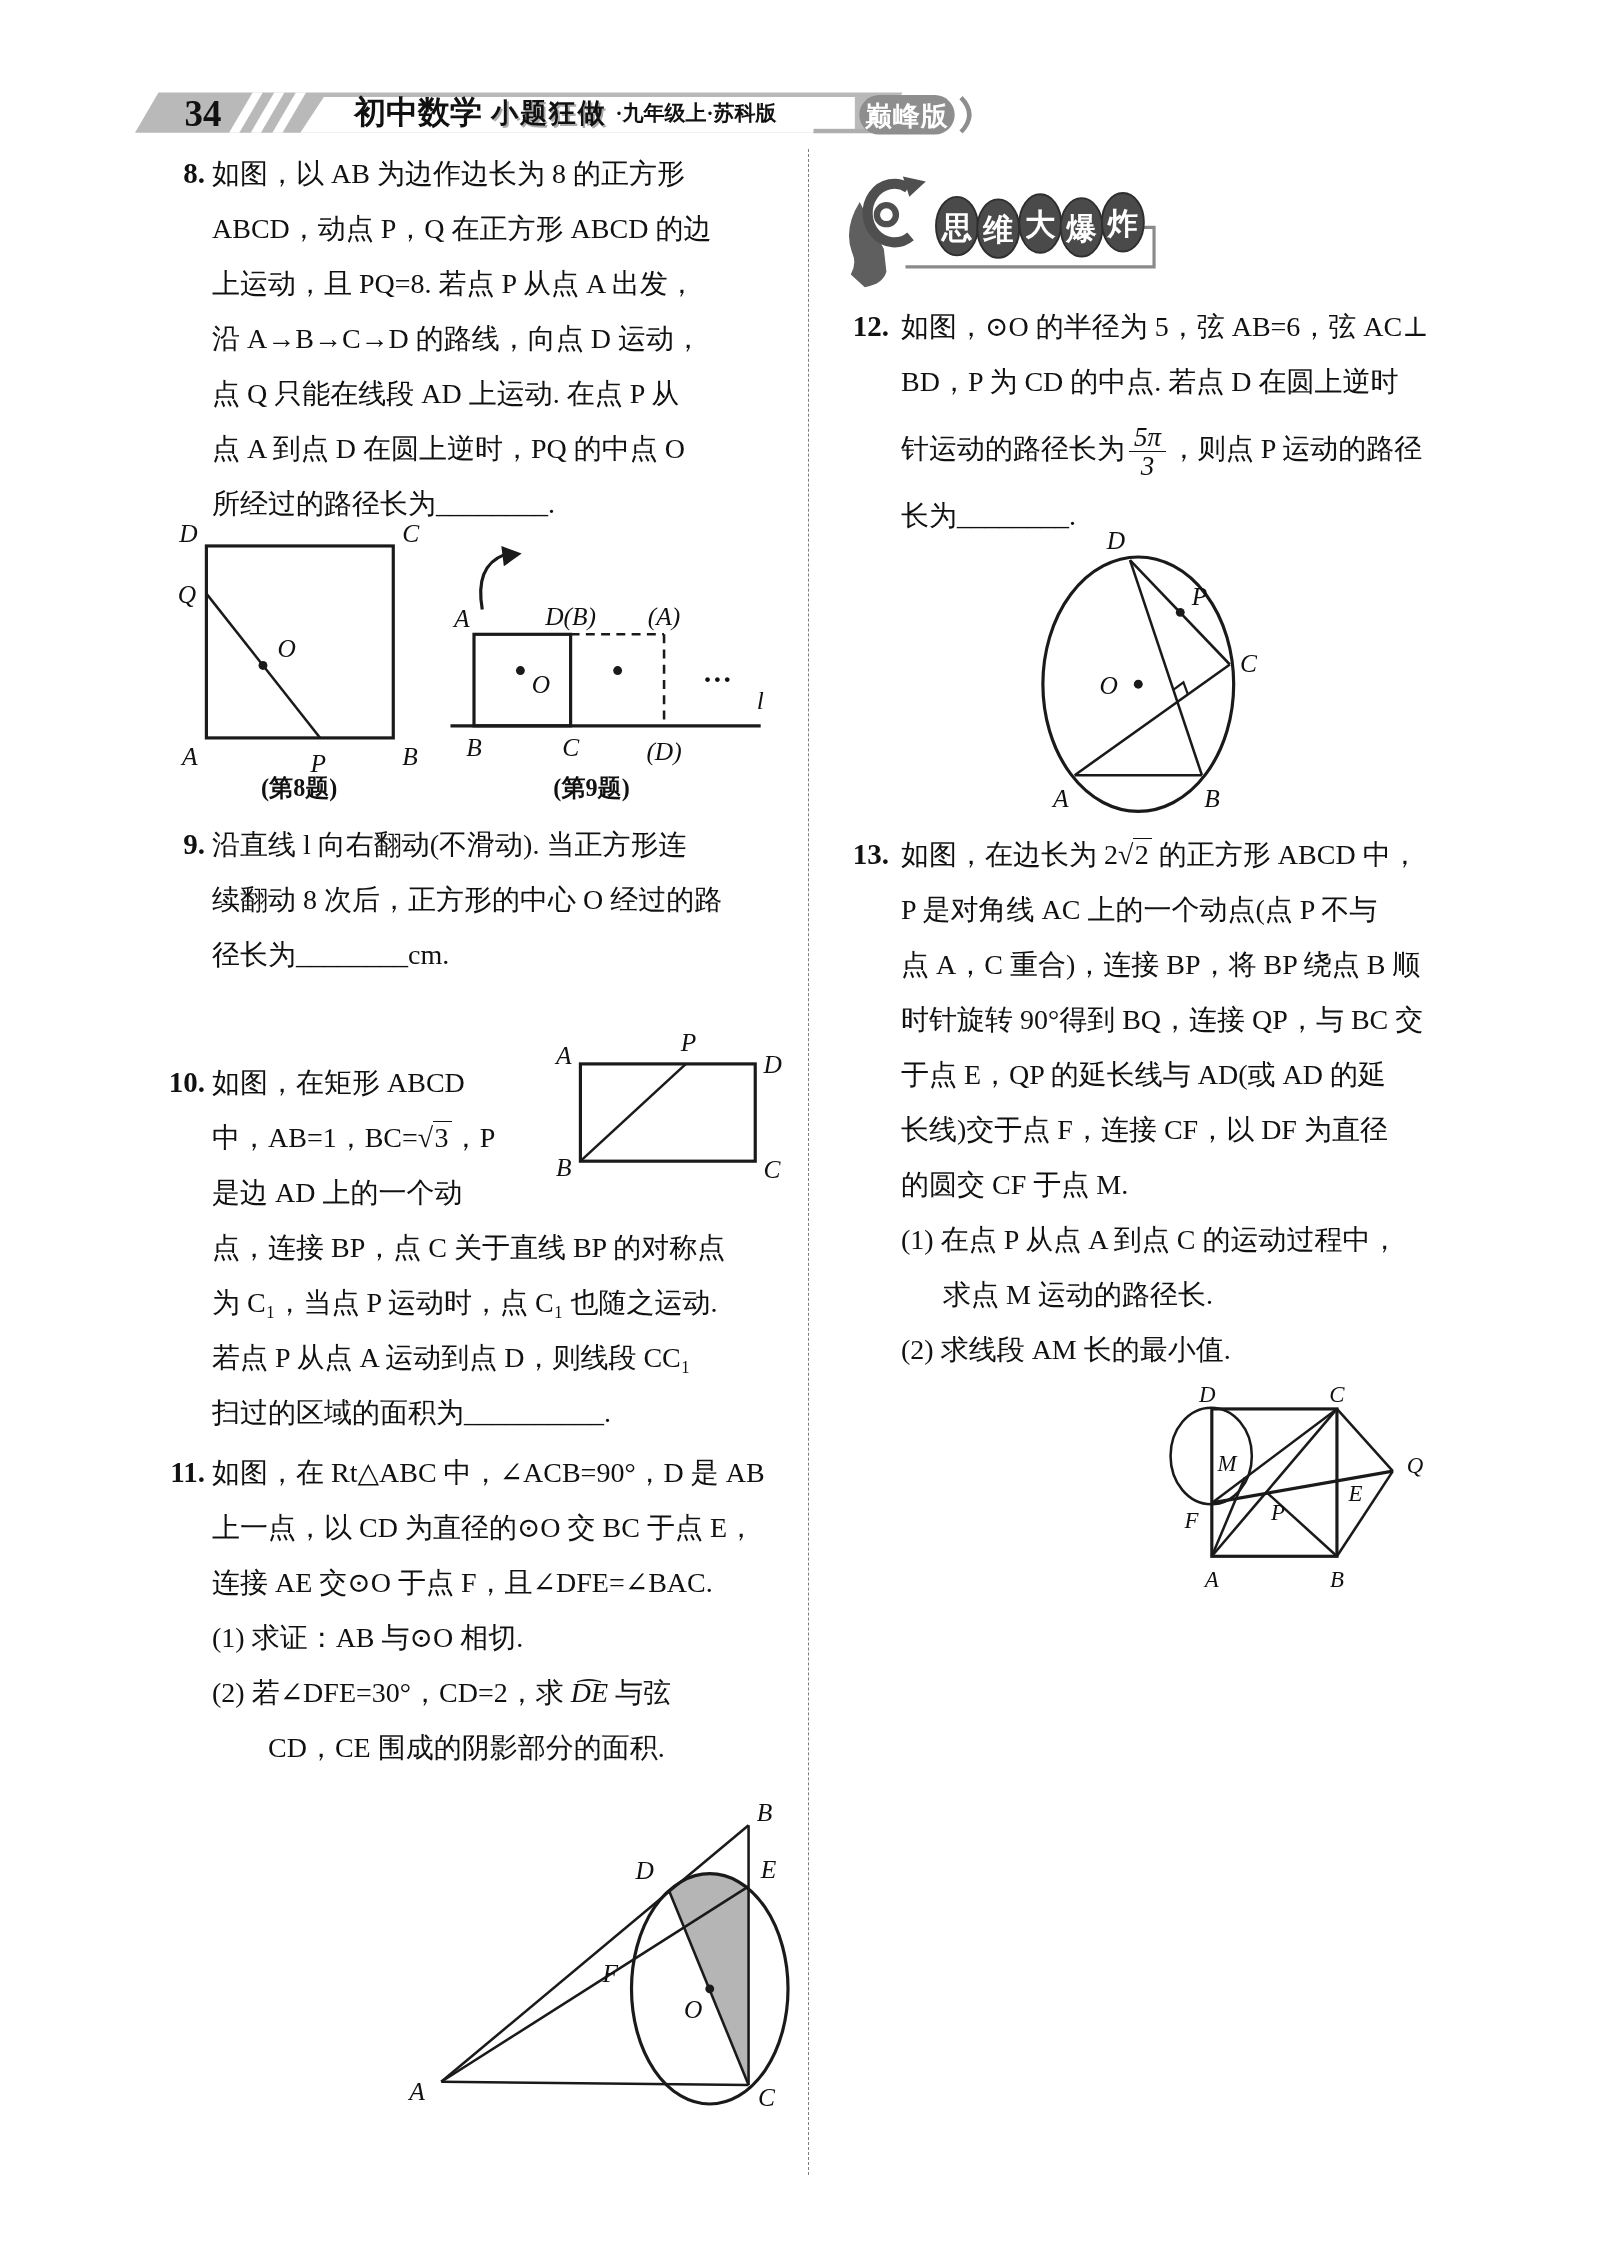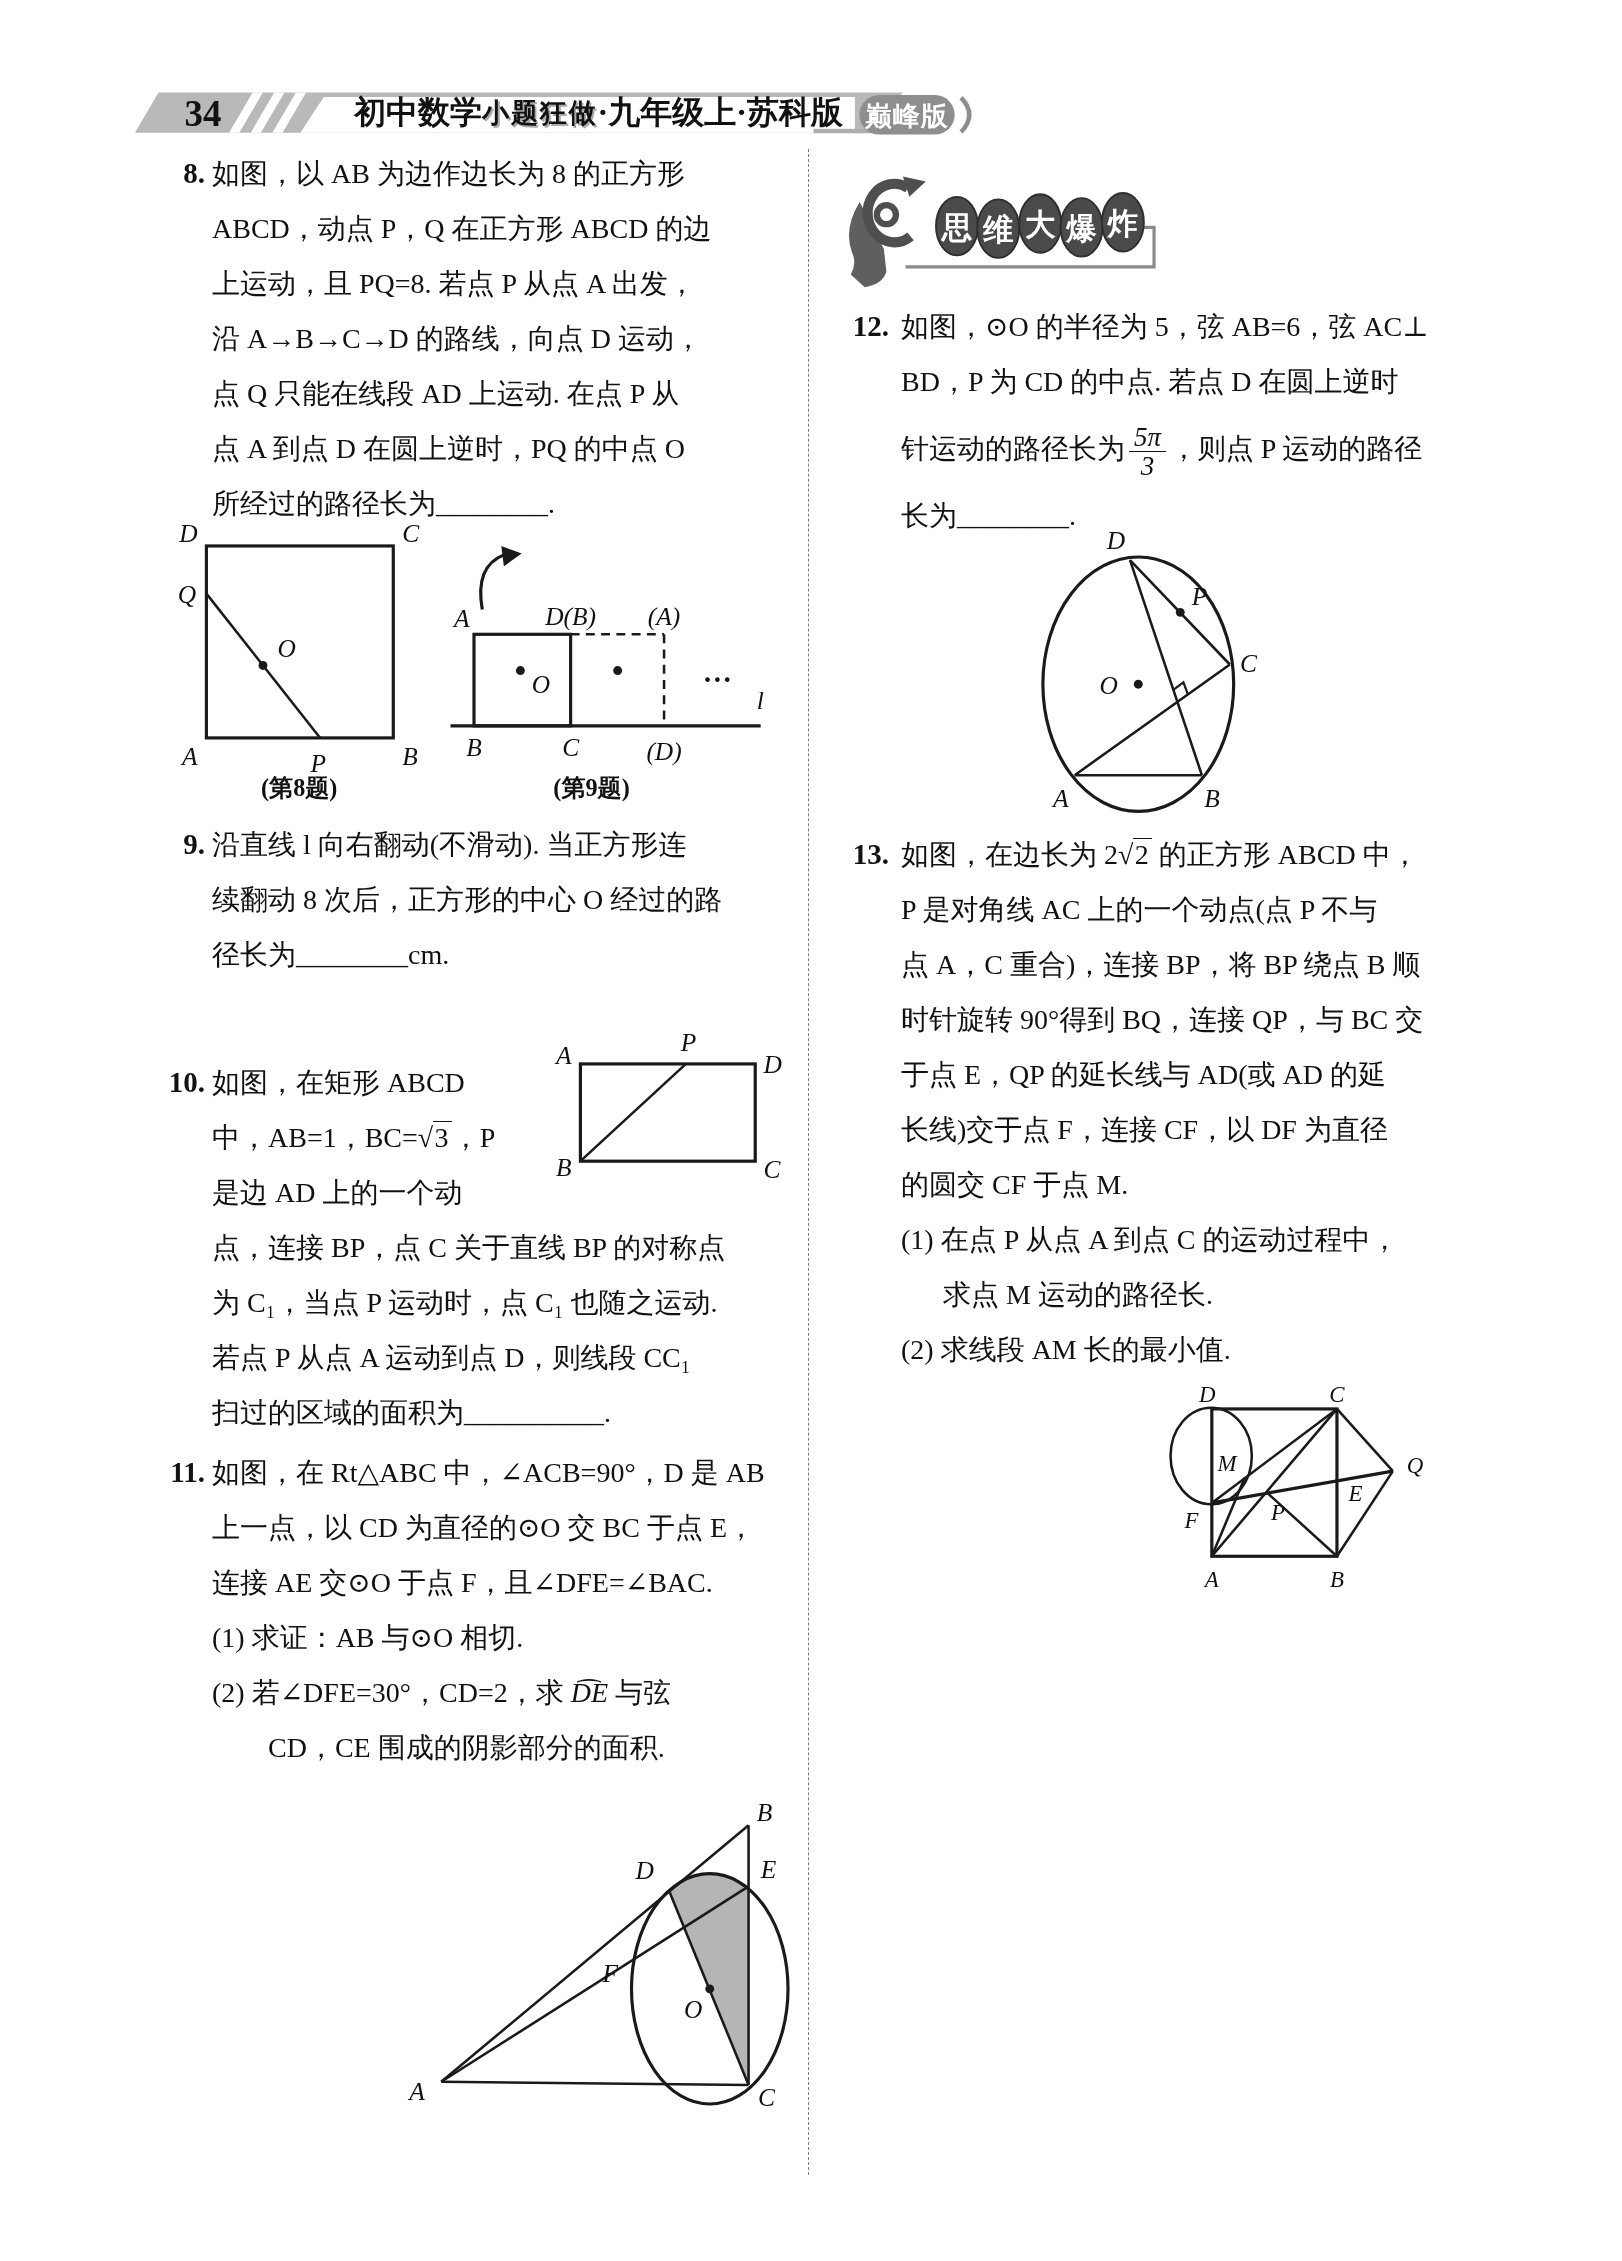--- a/index.html
+++ b/index.html
@@ -3,25 +3,25 @@
 <meta charset="utf-8">
 <style>
   html,body{margin:0;padding:0;background:#dddddb;}
   .page{position:relative;width:1623px;height:2261px;background:#ffffff;
         font-family:"Liberation Serif","DejaVu Serif",serif;color:#111;overflow:hidden;}
   svg{position:absolute;overflow:visible;}
   svg text{font-family:"Liberation Serif","DejaVu Serif",serif;}
   .vlab{font-style:italic;font-size:40px;fill:#111;}
   .vlab13{font-style:italic;font-size:36px;fill:#111;}
   .figcap{font-weight:bold;font-size:38px;fill:#111;font-style:normal;}
-  .hdr-title{position:absolute;left:354px;top:93px;height:39px;display:flex;align-items:center;gap:0;
+  .hdr-title{position:absolute;left:354px;top:93px;height:39px;display:flex;align-items:center;gap:9px;
              font-weight:bold;white-space:nowrap;}
   .t-pre{font-size:32px;}
   .t-brand{font-size:27px;letter-spacing:1.9px;text-shadow:1.9px 1.9px 0 #aaa;}
-  .t-suf{font-size:32px;text-align:center;}
+  .t-suf{font-size:21px;text-align:center;}
   .divider{position:absolute;width:0;border-left:1.9px dashed #7e7e7e;}
   .problem{position:absolute;}
   .pnum{position:absolute;left:0;top:0;width:59px;text-align:right;font-weight:bold;font-size:29px;line-height:55px;}
   .ptext{margin-left:66px;}
   .tline{font-size:28px;line-height:55px;height:55px;white-space:nowrap;}
   .fracline{height:79px;line-height:79px;}
   .frac{display:inline-block;vertical-align:middle;text-align:center;font-style:italic;margin:0 3.8px;}
   .frac .num{display:block;border-bottom:1.9px solid #111;padding:0 5.1px;line-height:1.05;font-size:27px;}
   .frac .den{display:block;line-height:1.05;font-size:27px;}
   .sqrt{white-space:nowrap;}

